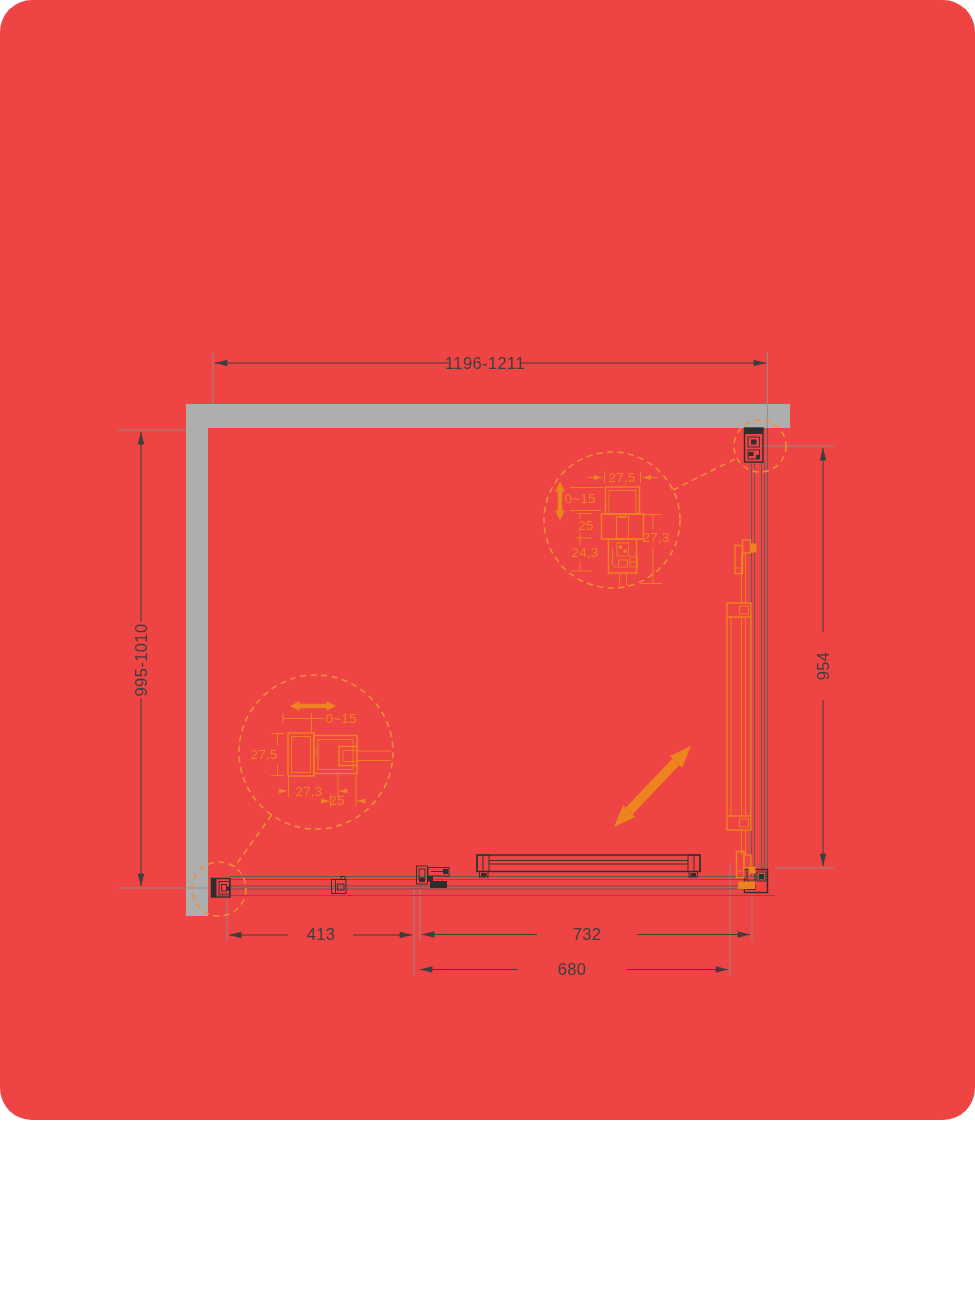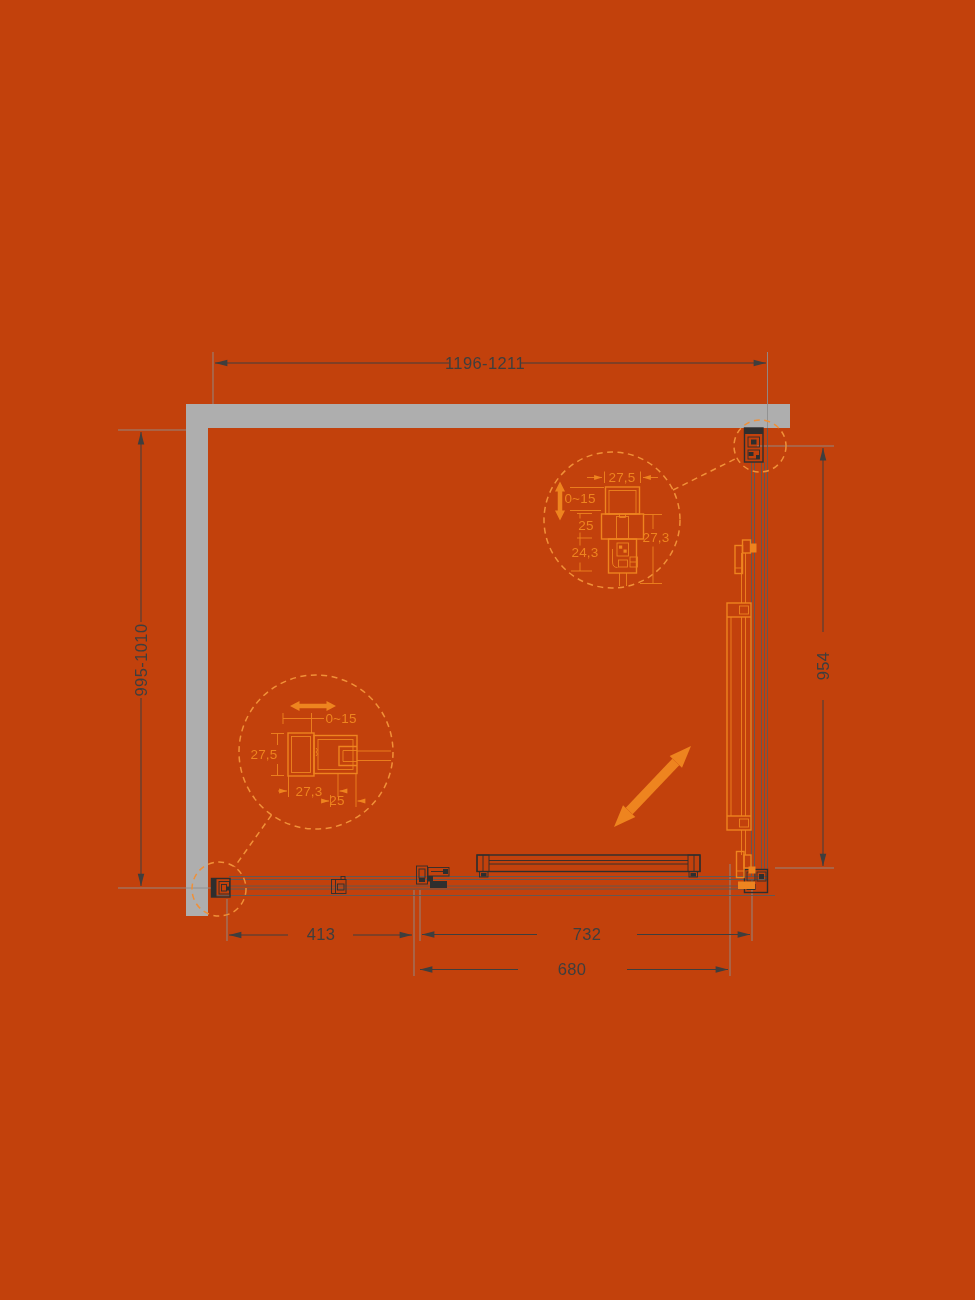--- a/index.html
+++ b/index.html
@@ -1,16 +1,16 @@
 <!DOCTYPE html>
 <html><head>
 <meta charset="utf-8">
 <style>
   html,body{margin:0;padding:0;background:#ffffff;}
-  .stage{width:975px;height:1300px;position:relative;background:#c2410c;overflow:hidden;}
+  .stage{width:975px;height:1120px;position:relative;background:#ef4444;overflow:hidden;border-radius:32px;}
   svg{display:block;}
   .txt{font-family:"Liberation Sans",sans-serif;font-size:16.5px;fill:#3e3e3e;letter-spacing:.4px;}
   .txto{font-family:"Liberation Sans",sans-serif;font-size:13.5px;fill:#ee841f;letter-spacing:.2px;}
   .ln{stroke:#3e3e3e;stroke-width:1;fill:none;}
   .ext{stroke:#8f8f8f;stroke-width:0.9;fill:none;}
   .enc{stroke:#2e2e2e;stroke-width:1.4;fill:none;}
   .enc2{stroke:#2e2e2e;stroke-width:0.9;fill:none;}
   .encf{fill:#2e2e2e;stroke:none;}
   .trk{stroke:#5a5a5a;stroke-width:0.9;fill:none;}
   .org{stroke:#ee841f;stroke-width:1.4;fill:none;}

